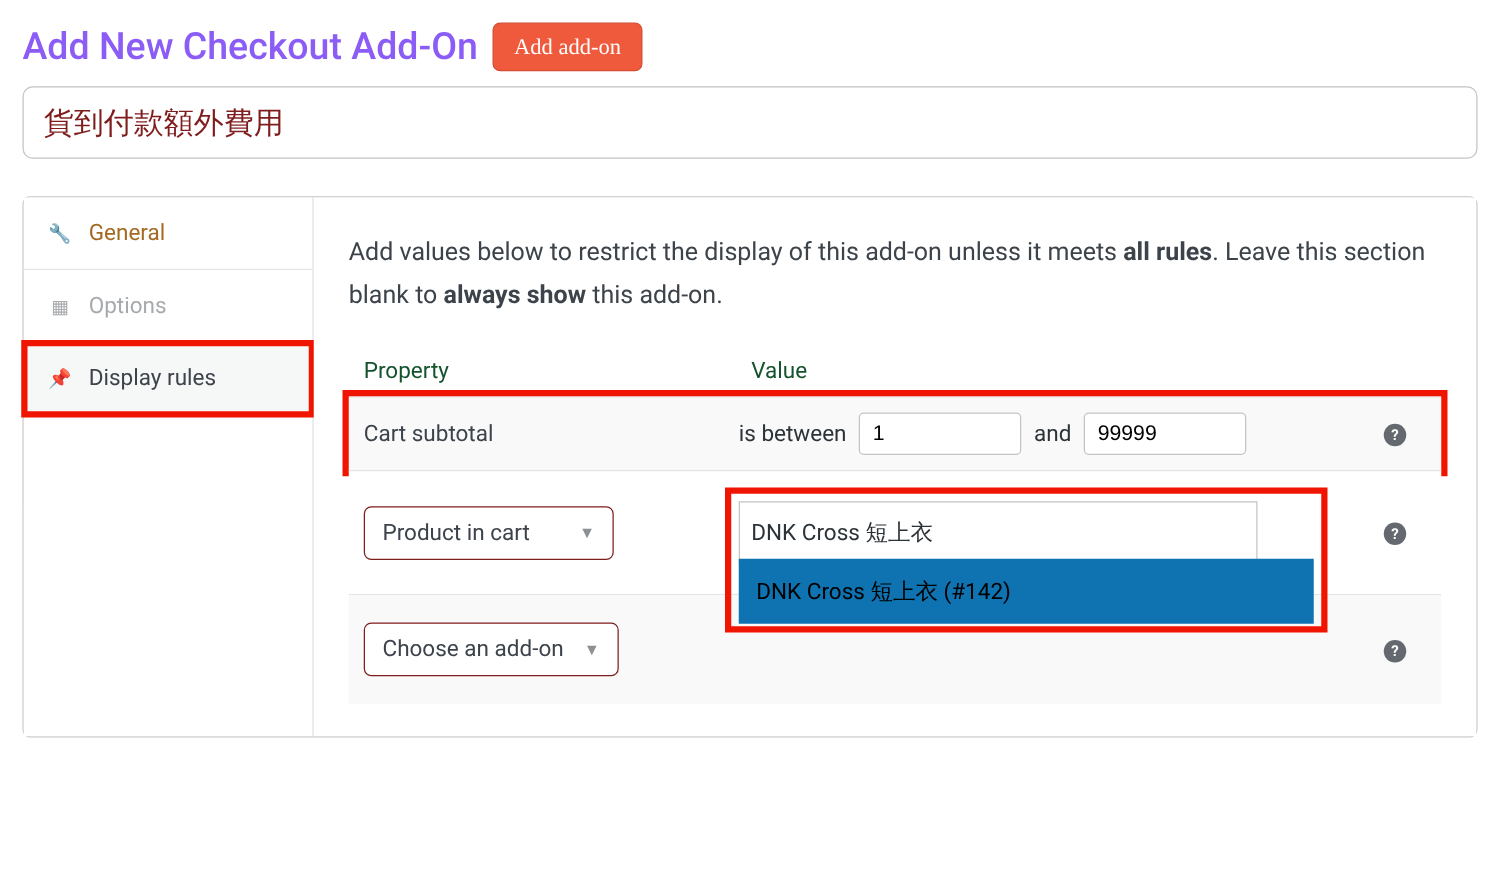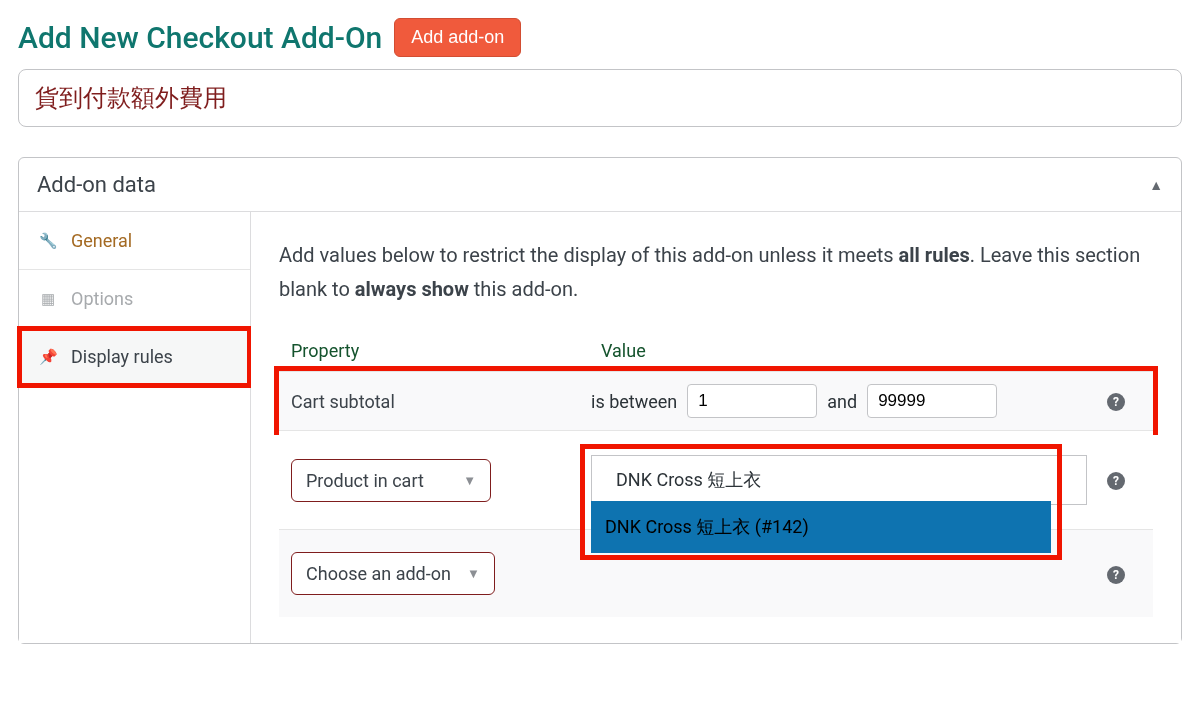--- a/index.html
+++ b/index.html
@@ -12,31 +12,32 @@
   }
   .page-header {
     display: flex;
     align-items: center;
     gap: 12px;
     padding: 18px 0 12px;
   }
   .page-title {
     font-size: 30px;
     font-weight: 500;
-    color: #0f766e;
+    color: #8b5cf6;
   }
   .btn-primary {
     background: #f05a3c;
     color: #fff;
     border: 1px solid #d24d32;
     border-radius: 6px;
     padding: 8px 16px;
     font-size: 18px;
     font-weight: 500;
     cursor: pointer;
+    font-family: Liberation Serif, serif;
   }
   .title-input {
     width: 100%;
     font-size: 24px;
     padding: 14px 16px;
     border: 1px solid #c3c4c7;
     border-radius: 8px;
     background: #fff;
     color: #7f1d1d;
   }
@@ -155,23 +156,23 @@
     padding: 12px 12px;
   }
   .product-search-wrap {
     position: relative;
     flex: 1;
   }
   .product-search-box {
     border: 1px solid #c3c4c7;
     border-radius: 0;
     background: #fff;
-    padding: 12px 24px;
-    font-size: 18px;
-    width: 496px;
+    padding: 12px 9px;
+    font-size: 18px;
+    width: 415px;
   }
   .dropdown-list {
     position: absolute;
     left: 0;
     top: 46px;
     width: 460px;
     background: #fff;
     z-index: 5;
   }
   .dropdown-item {
@@ -193,24 +194,20 @@
 
 
 <div class="page-header">
   <h1 class="page-title">Add New Checkout Add-On</h1>
   <button class="btn-primary">Add add-on</button>
 </div>
 
 <input type="text" class="title-input" value="貨到付款額外費用" style="">
 
 <div class="panel">
-  <div class="panel-header">
-    <div class="panel-title">Add-on data</div>
-    <div class="collapse-arrow">▲</div>
-  </div>
   <div class="panel-body">
     <div class="side-tabs">
       <div class="tab-item general">
         <span class="tab-icon">🔧</span>
         <span>General</span>
       </div>
       <div class="tab-item options">
         <span class="tab-icon">▦</span>
         <span>Options</span>
       </div>

